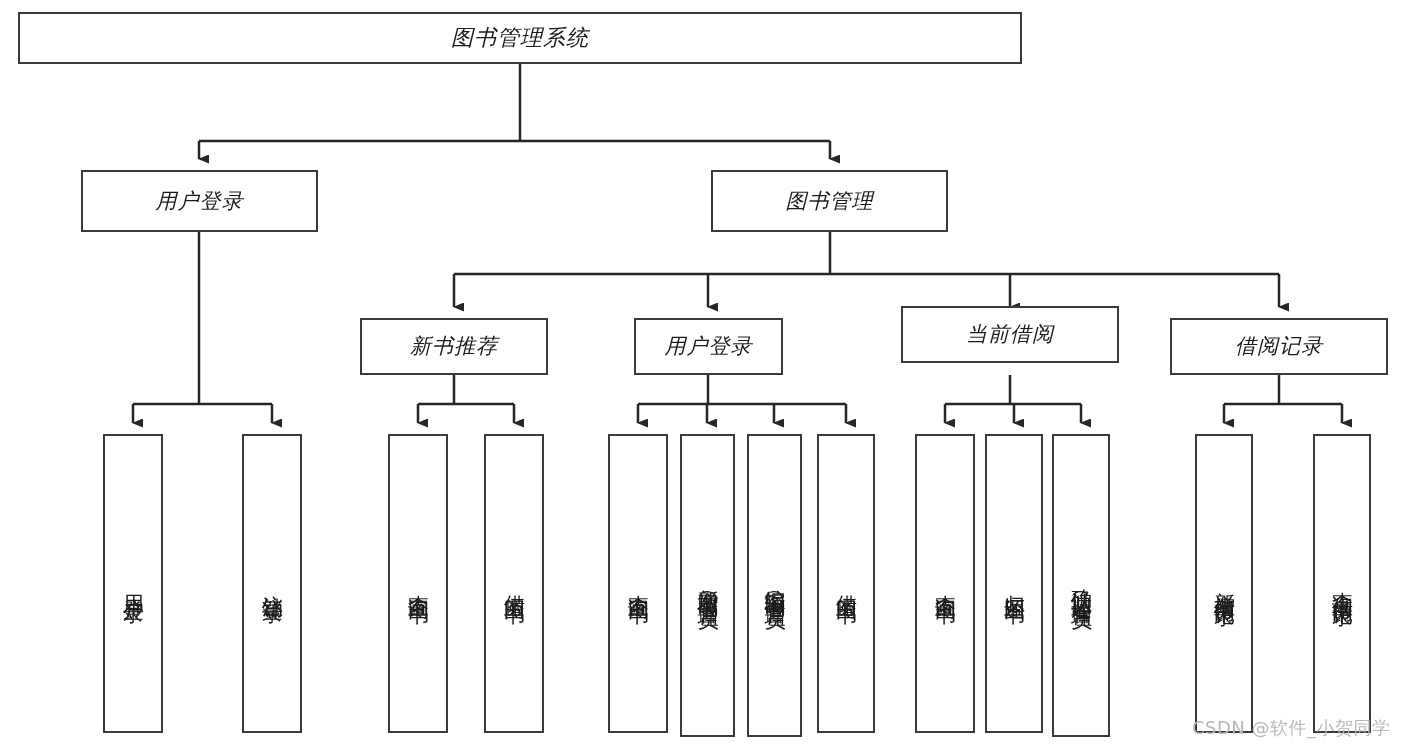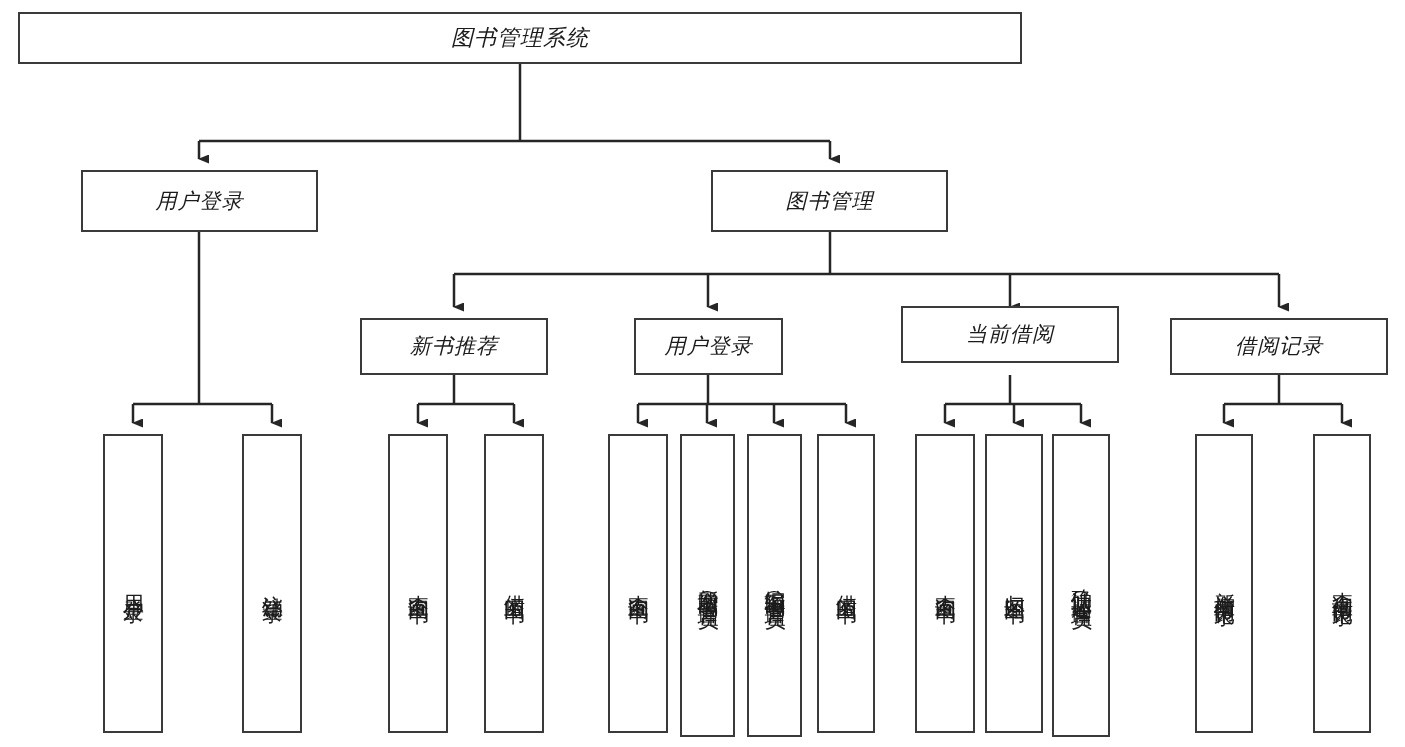--- a/index.html
+++ b/index.html
@@ -191,14 +191,15 @@
     <span class="node-label">确认归还（管理员）</span>
   </div>
 
   <div class="leaf" style="left:1195px; top:434px; width:58px; height:299px;">
     <span class="node-label">新增借阅记录</span>
   </div>
   <div class="leaf" style="left:1313px; top:434px; width:58px; height:299px;">
     <span class="node-label">查询借阅记录</span>
   </div>
 
+  <div class="watermark" style="left:1192px; top:716px;">CSDN @软件_小贺同学</div>
 
 </div>
 
 </body></html>

